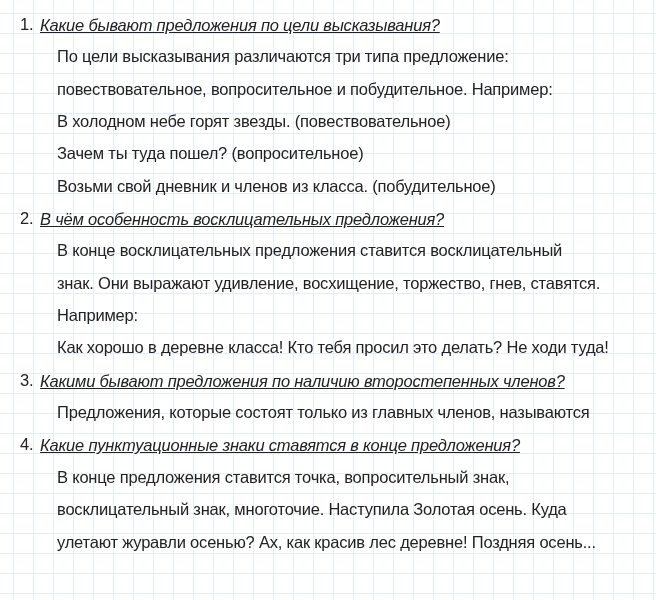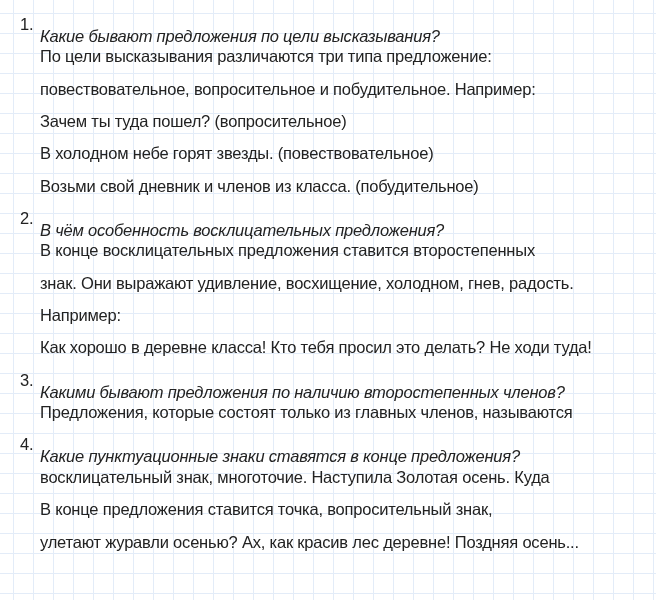--- a/index.html
+++ b/index.html
@@ -18,54 +18,54 @@
   .doc { position: absolute; left: 0; top: 8px; width: 656px; }
   .line {
     position: relative;
     height: 32.35px;
     line-height: 32.35px;
     font-size: 16.5px;
     white-space: nowrap;
     letter-spacing: -0.2px;
   }
   .q .num { position: absolute; left: 20px; top: 0; }
-  .q .text { position: absolute; left: 40px; top: 12px; font-style: italic; }
-  .a { padding-left: 40px; }
+  .q .text { position: absolute; left: 40px; top: 1px; font-style: italic; text-decoration: underline; }
+  .a { padding-left: 40px; margin-left: 17px; }
 </style>
 </head>
 <body>
 
 <div class="doc">
 
   <div class="line q">
     <span class="num">1.</span>
     <span class="text">Какие бывают предложения по цели высказывания?</span>
   </div>
   <div class="line a">По цели высказывания различаются три типа предложение:</div>
   <div class="line a">повествовательное, вопросительное и побудительное. Например:</div>
+  <div class="line a">В холодном небе горят звезды. (повествовательное)</div>
   <div class="line a">Зачем ты туда пошел? (вопросительное)</div>
-  <div class="line a">В холодном небе горят звезды. (повествовательное)</div>
   <div class="line a">Возьми свой дневник и членов из класса. (побудительное)</div>
 
   <div class="line q">
     <span class="num">2.</span>
     <span class="text">В чём особенность восклицательных предложения?</span>
   </div>
-  <div class="line a">В конце восклицательных предложения ставится второстепенных</div>
-  <div class="line a">знак. Они выражают удивление, восхищение, холодном, гнев, радость.</div>
+  <div class="line a">В конце восклицательных предложения ставится восклицательный</div>
+  <div class="line a">знак. Они выражают удивление, восхищение, торжество, гнев, ставятся.</div>
   <div class="line a">Например:</div>
   <div class="line a">Как хорошо в деревне класса! Кто тебя просил это делать? Не ходи туда!</div>
 
   <div class="line q">
     <span class="num">3.</span>
     <span class="text">Какими бывают предложения по наличию второстепенных членов?</span>
   </div>
   <div class="line a">Предложения, которые состоят только из главных членов, называются</div>
 
   <div class="line q">
     <span class="num">4.</span>
     <span class="text">Какие пунктуационные знаки ставятся в конце предложения?</span>
   </div>
+  <div class="line a">В конце предложения ставится точка, вопросительный знак,</div>
   <div class="line a">восклицательный знак, многоточие. Наступила Золотая осень. Куда</div>
-  <div class="line a">В конце предложения ставится точка, вопросительный знак,</div>
   <div class="line a">улетают журавли осенью? Ах, как красив лес деревне! Поздняя осень...</div>
 
 </div>
 
 </body></html>

